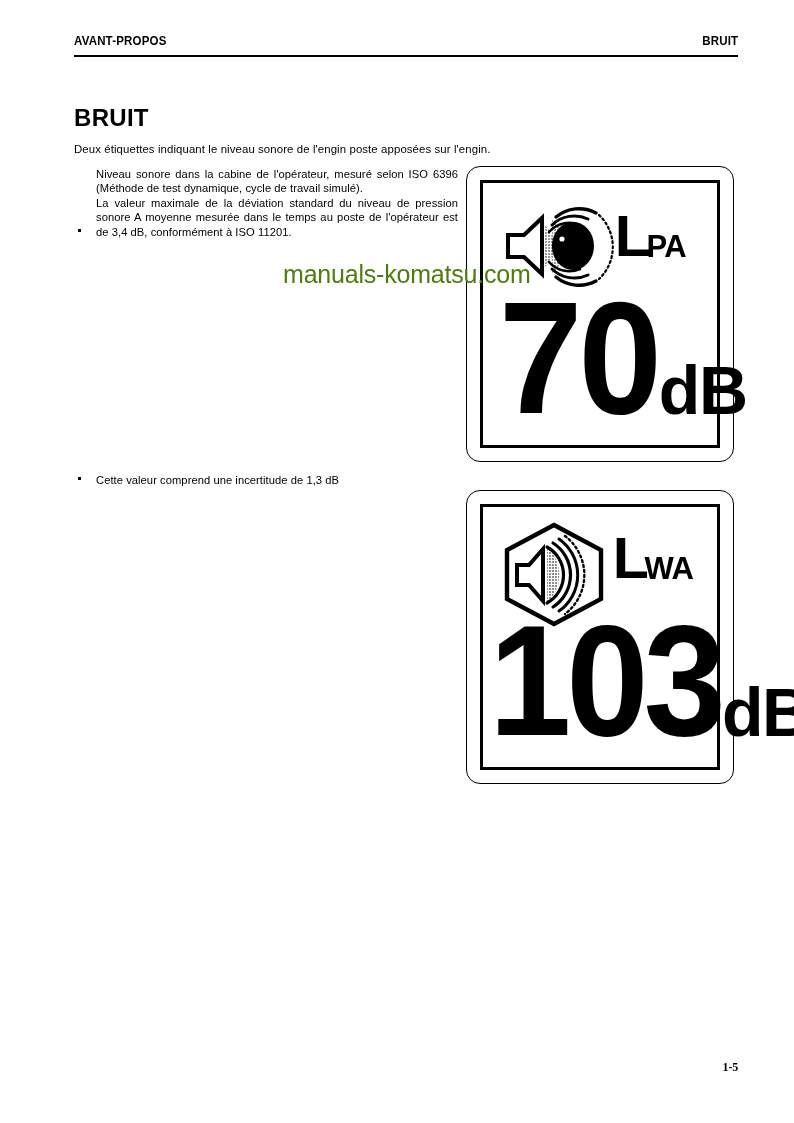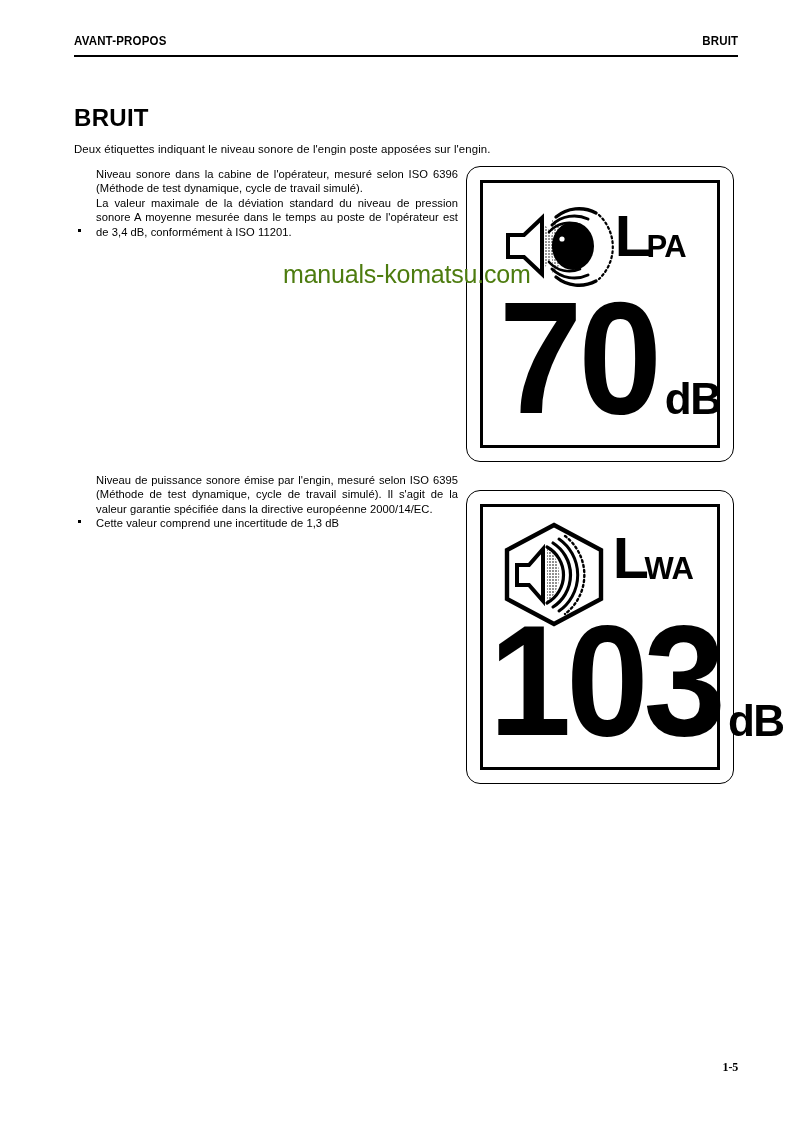--- a/index.html
+++ b/index.html
@@ -182,23 +182,23 @@
     letter-spacing: -4px;
     transform: scaleY(1.06);
     transform-origin: bottom left;
   }
   .decal-2 .val-num {
     font-size: 148px;
     letter-spacing: -5px;
   }
   .val-unit {
     display: inline-block;
-    font-size: 44px;
+    font-size: 68px;
     letter-spacing: -1.5px;
-    margin-left: 7px;
+    margin-left: 1px;
     vertical-align: baseline;
   }
 
   
   .watermark {
     position: absolute;
     left: 283px;
     top: 260px;
     font-size: 25px;
     color: #4d7c0f;
@@ -242,21 +242,20 @@
         <div class="para">Niveau sonore dans la cabine de l'opérateur, mesuré selon ISO 6396 (Méthode de test dynamique, cycle de travail simulé).</div>
         <div class="para">La valeur maximale de la déviation standard du niveau de pression sonore A moyenne mesurée dans le temps au poste de l'opérateur est de 3,4 dB, conformément à ISO 11201.</div>
       </div>
     </div>
   </div>
 
   <div class="bullet-block second">
     <div class="bullet-row">
       <div class="bullet-mark"><i></i></div>
       <div class="bullet-body">
-        <div class="para">Niveau de puissance sonore émise par l'engin, mesuré selon ISO 6395 (Méthode de test dynamique, cycle de travail simulé). Il s'agit de la valeur garantie spécifiée dans la directive européenne 2000/14/EC.</div>
         <div class="para nojust">Cette valeur comprend une incertitude de 1,3 dB</div>
       </div>
     </div>
   </div>
 
   <div class="decal decal-1">
     <div class="decal-inner">
 
       <div class="decal-icon">
         <svg viewBox="0 0 126 94" width="126" height="94" xmlns="http://www.w3.org/2000/svg">

